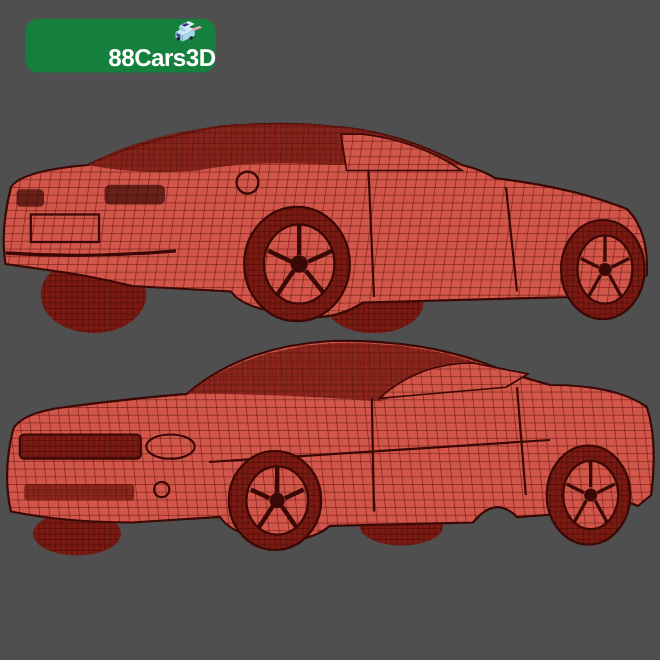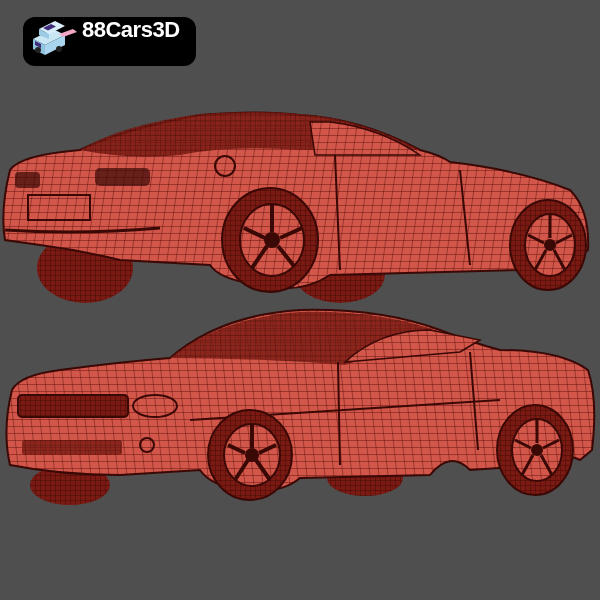--- a/index.html
+++ b/index.html
@@ -5,24 +5,24 @@
     html, body { margin: 0; padding: 0; }
     body {
       width: 600px; height: 600px; overflow: hidden;
       background: #4f4f4f;
       font-family: "Liberation Sans", sans-serif;
       position: relative;
     }
     .logo {
       position: absolute; left: 23px; top: 17px;
       width: 173px; height: 49px;
-      background: #000000;
+      background: #15803d;
       border-radius: 12px;
-      display: flex; align-items: flex-start;
-      box-sizing: border-box; padding-left: 6px;
+      display: flex; align-items: flex-end;
+      box-sizing: border-box; padding-left: 6px; flex-direction: column;
     }
     .logo-icon { width: 50px; height: 42px; }
     .logo-text {
       color: #ffffff; font-weight: bold; font-size: 22px;
       letter-spacing: -0.5px; margin-left: 3px;
       font-family: "Liberation Sans", sans-serif;
     }
     .render { position: absolute; left: 0; width: 600px; }
     .render-rear { top: 100px; height: 210px; }
     .render-front { top: 300px; height: 210px; }

